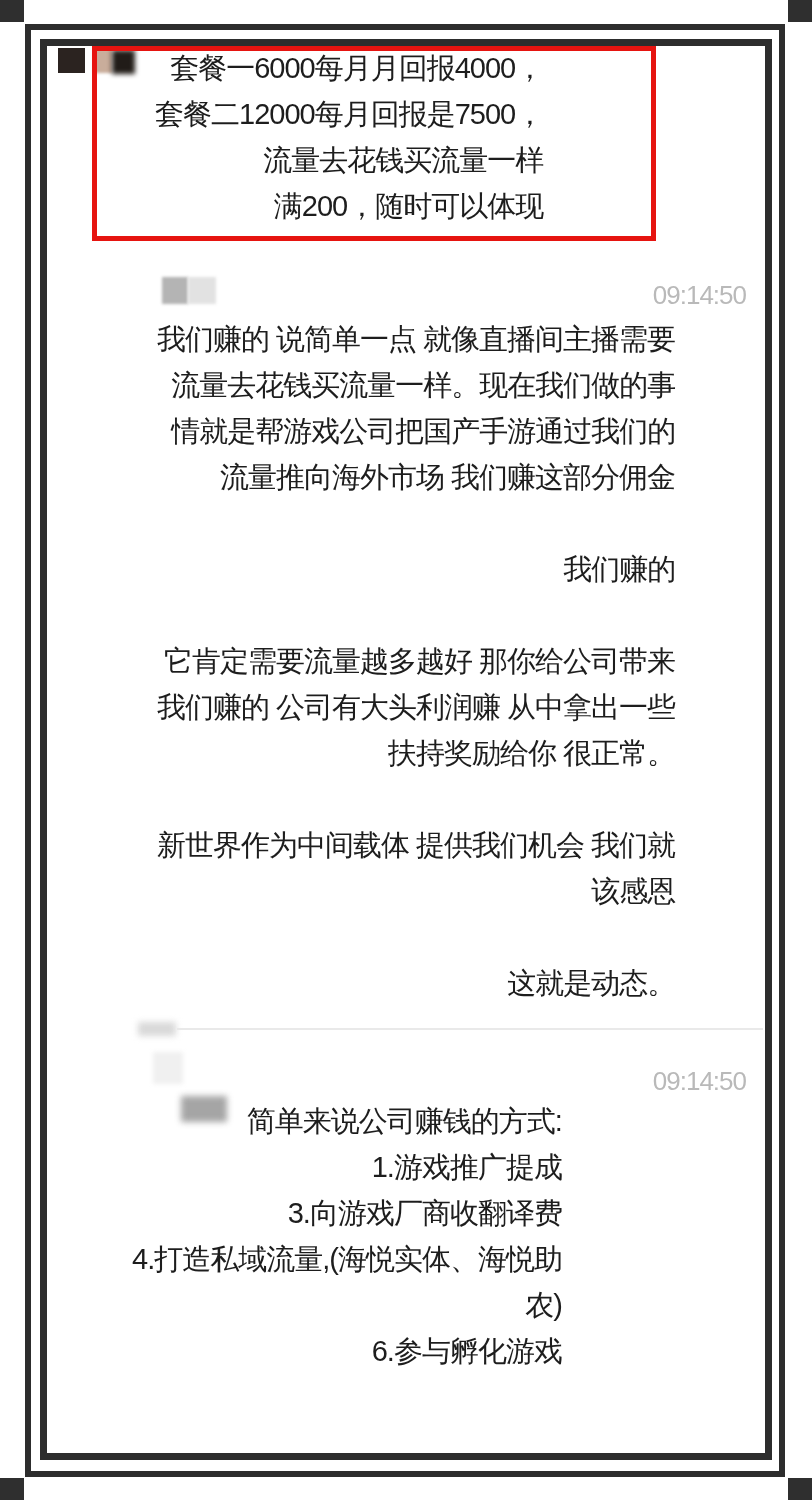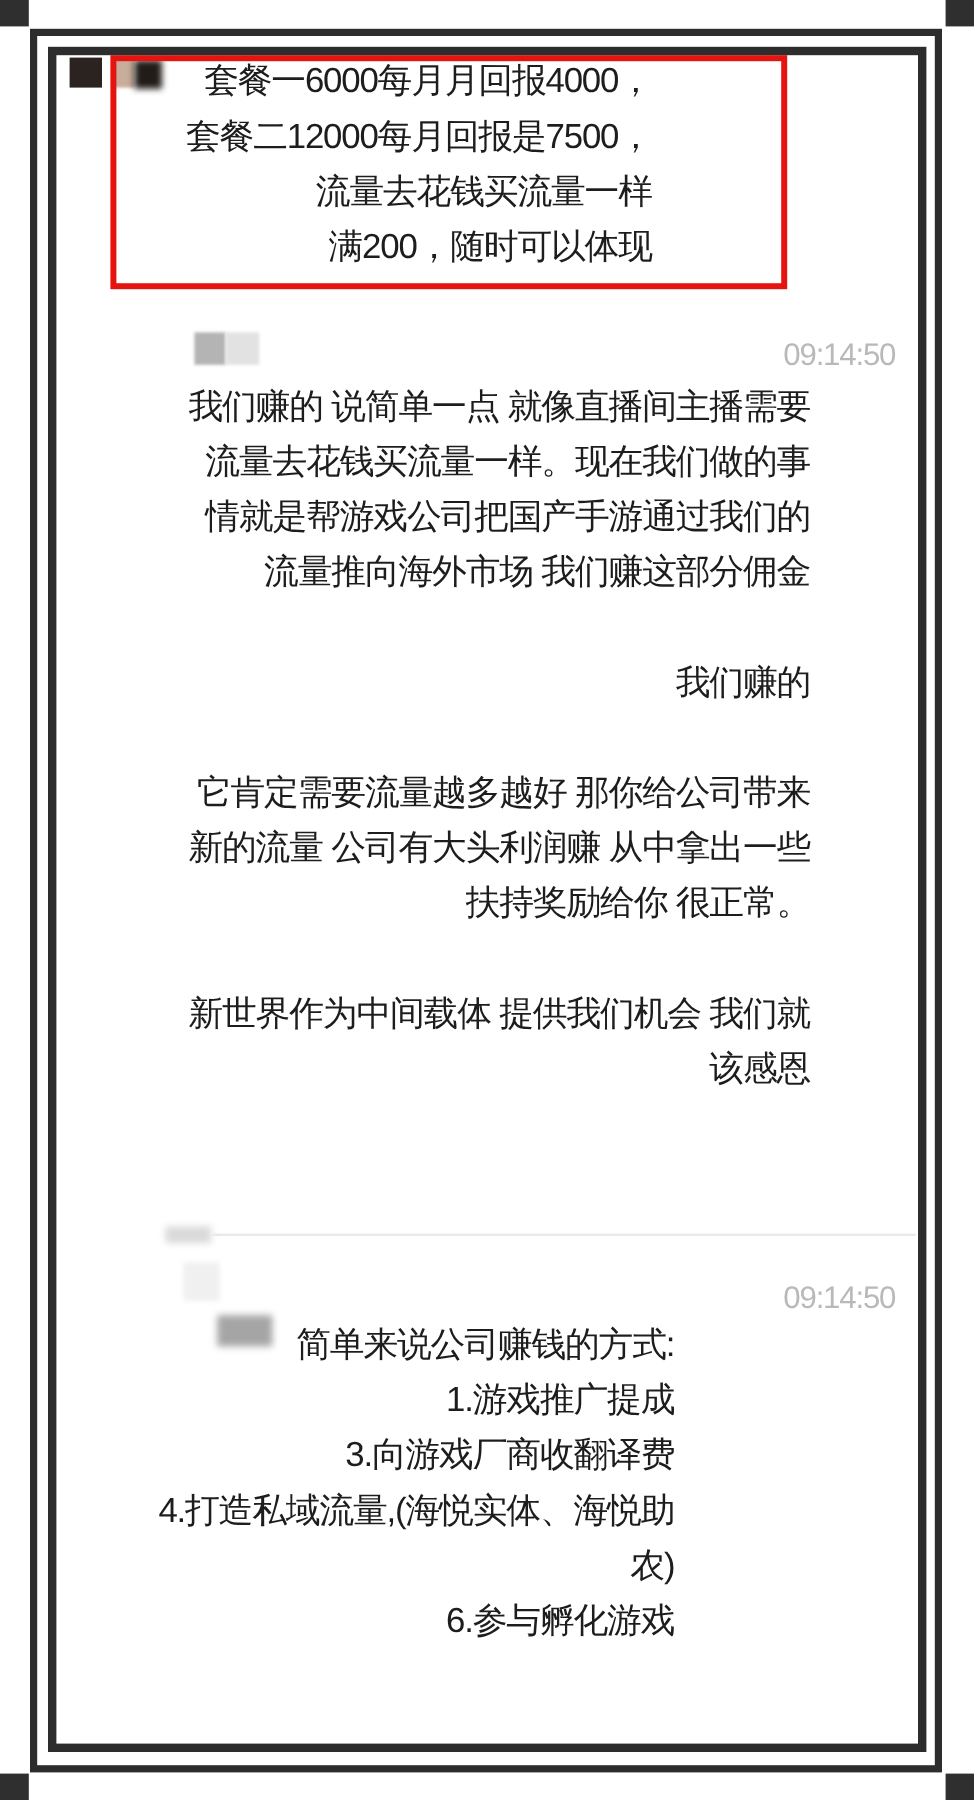--- a/index.html
+++ b/index.html
@@ -184,26 +184,27 @@
   <div class="timestamp ts-1">09:14:50</div>
   <div class="msg msg-2">
       <div>我们赚的 说简单一点 就像直播间主播需要</div>
       <div>流量去花钱买流量一样。现在我们做的事</div>
       <div>情就是帮游戏公司把国产手游通过我们的</div>
       <div>流量推向海外市场 我们赚这部分佣金</div>
       <div>&nbsp;</div>
       <div>我们赚的</div>
       <div>&nbsp;</div>
       <div>它肯定需要流量越多越好 那你给公司带来</div>
-      <div>新的流量 公司有大头利润赚 从中拿出一些</div>
+      <div>我们赚的 公司有大头利润赚 从中拿出一些</div>
       <div>扶持奖励给你 很正常。</div>
       <div>&nbsp;</div>
       <div>新世界作为中间载体 提供我们机会 我们就</div>
       <div>该感恩</div>
       <div>&nbsp;</div>
+      <div>这就是动态。</div>
     </div>
 
   <div class="divider-blob"></div>
   <div class="divider-line"></div>
 
   <div class="avatar-3"></div>
   <div class="timestamp ts-2">09:14:50</div>
   <div class="msg msg-3">
       <div>简单来说公司赚钱的方式:</div>
       <div>1.游戏推广提成</div>

